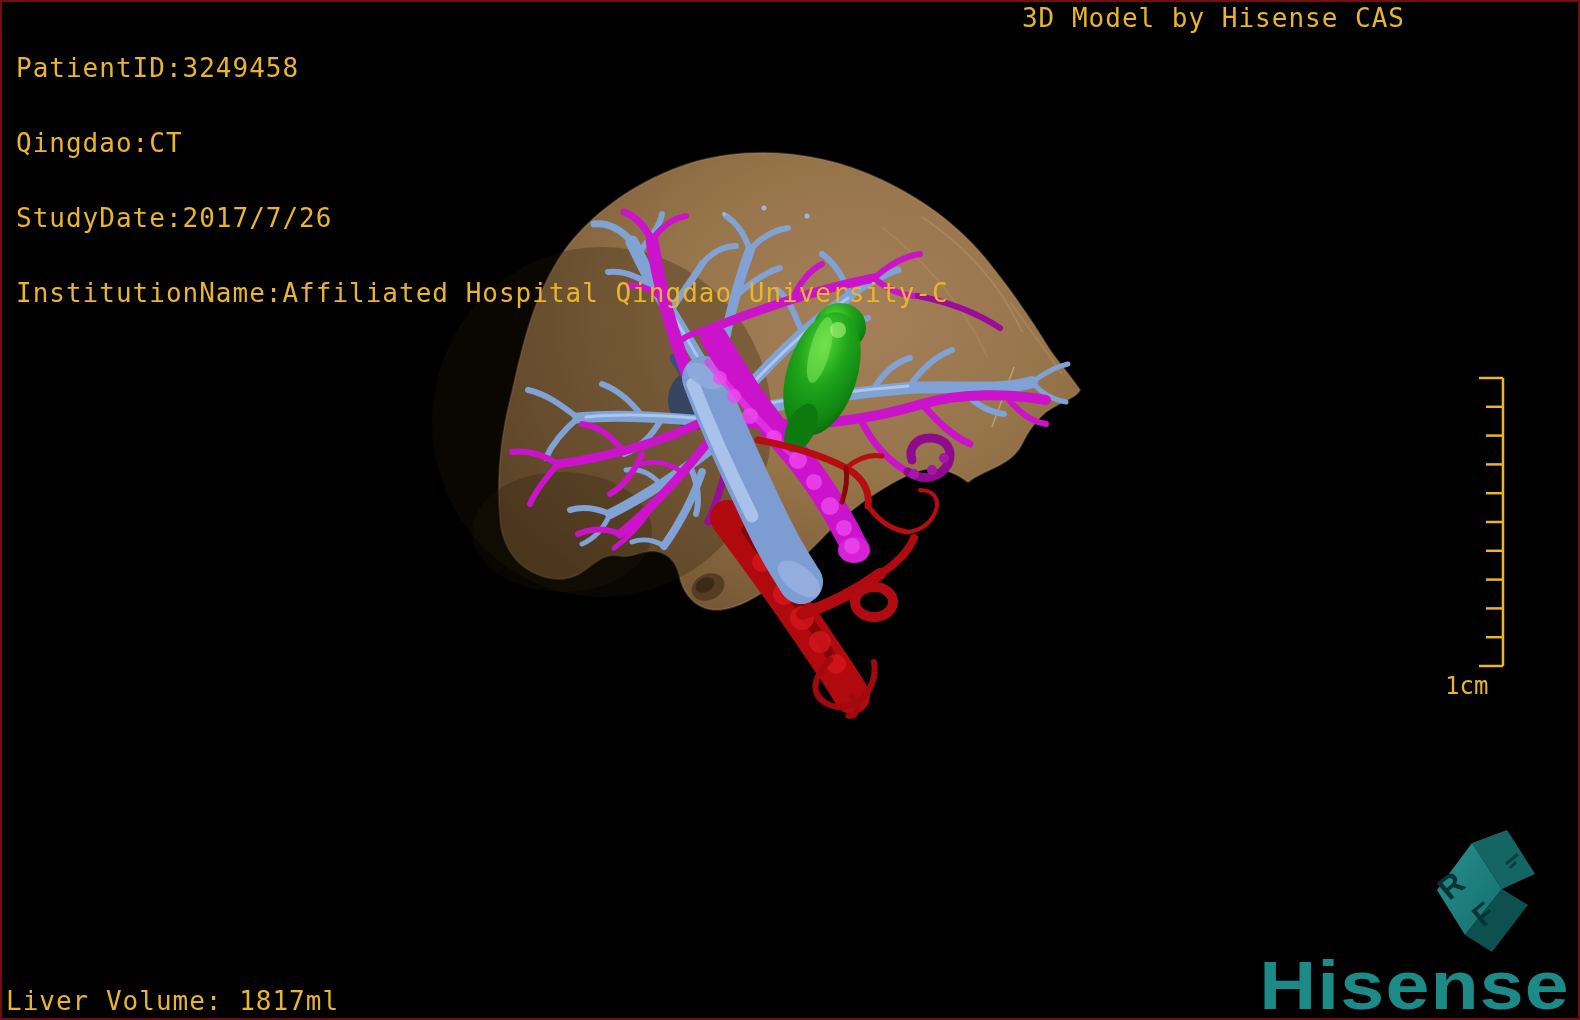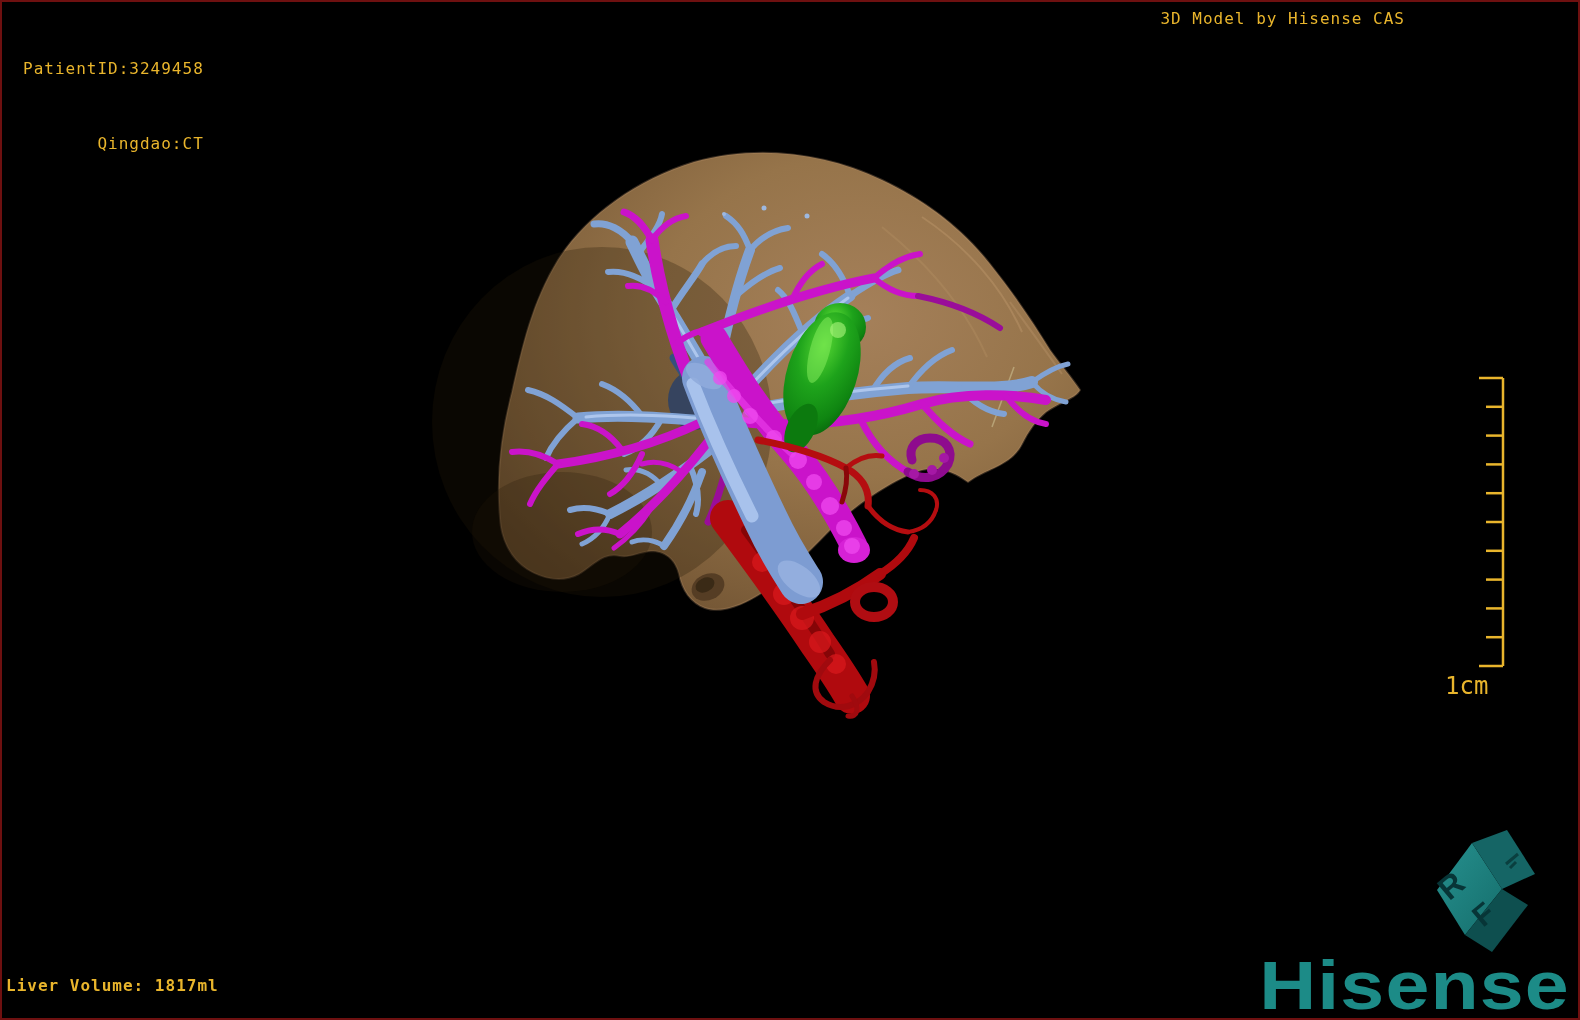--- a/index.html
+++ b/index.html
@@ -7,24 +7,24 @@
     --brand-teal:#1c8b87;
     --border-red:#6e1010;
   }
   html,body{margin:0;padding:0;background:#000;}
   .frame{
     position:relative;width:1580px;height:1020px;box-sizing:border-box;
     background:#000;border:2px solid var(--border-red);overflow:hidden;
     font-family:"DejaVu Sans Mono","Liberation Mono",monospace;
   }
   .canvas-svg{position:absolute;left:0;top:0;}
-  .overlay{position:absolute;color:var(--annotation-text);font-size:16px;line-height:25px;letter-spacing:1px;white-space:pre;}
-  .patient-info{left:21px;top:4px;text-align:right;}
+  .overlay{position:absolute;color:var(--annotation-text);font-size:26px;line-height:25px;letter-spacing:1px;white-space:pre;}
+  .patient-info{left:14px;top:4px;}
   .watermark{top:4px;right:173px;}
-  .volume{left:4px;bottom:20px;font-weight:bold;}
+  .volume{left:4px;bottom:4px;}
   .brand-word{
     position:absolute;right:8px;bottom:0px;color:var(--brand-teal);
     font-family:"Liberation Sans","DejaVu Sans",sans-serif;
     font-weight:bold;font-size:68px;line-height:66px;letter-spacing:1px;
     transform:scaleX(1.16);transform-origin:100% 100%;
   }
 </style>
 </head>
 <body>
 
@@ -238,20 +238,22 @@
       <polygon points="1500,887 1463,933 1490,950 1526,903" fill="#0e4f4f"></polygon>
       <text transform="translate(1456,892) rotate(-40)" text-anchor="middle" font-size="32" font-weight="bold" fill="#073537" style="font-family:'Liberation Sans',sans-serif;">R</text>
       <text transform="translate(1488,920) rotate(-40)" text-anchor="middle" font-size="30" font-weight="bold" fill="#073537" style="font-family:'Liberation Sans',sans-serif;">F</text>
       <path d="M1504,862 L1516,852 M1508,866 L1514,860" stroke="#0a3f3f" stroke-width="3" fill="none"></path>
     </g>
   </svg>
 
   <div class="overlay patient-info">
     <div>PatientID:3249458</div>
     <div>Qingdao:CT</div>
+    <div>StudyDate:2017/7/26</div>
+    <div>InstitutionName:Affiliated Hospital Qingdao University-C</div>
   </div>
 
   <div class="overlay watermark">3D Model by Hisense CAS</div>
 
   <div class="overlay volume">Liver Volume: 1817ml</div>
 
   <div class="brand-word">Hisense</div>
 
 </div>
 

